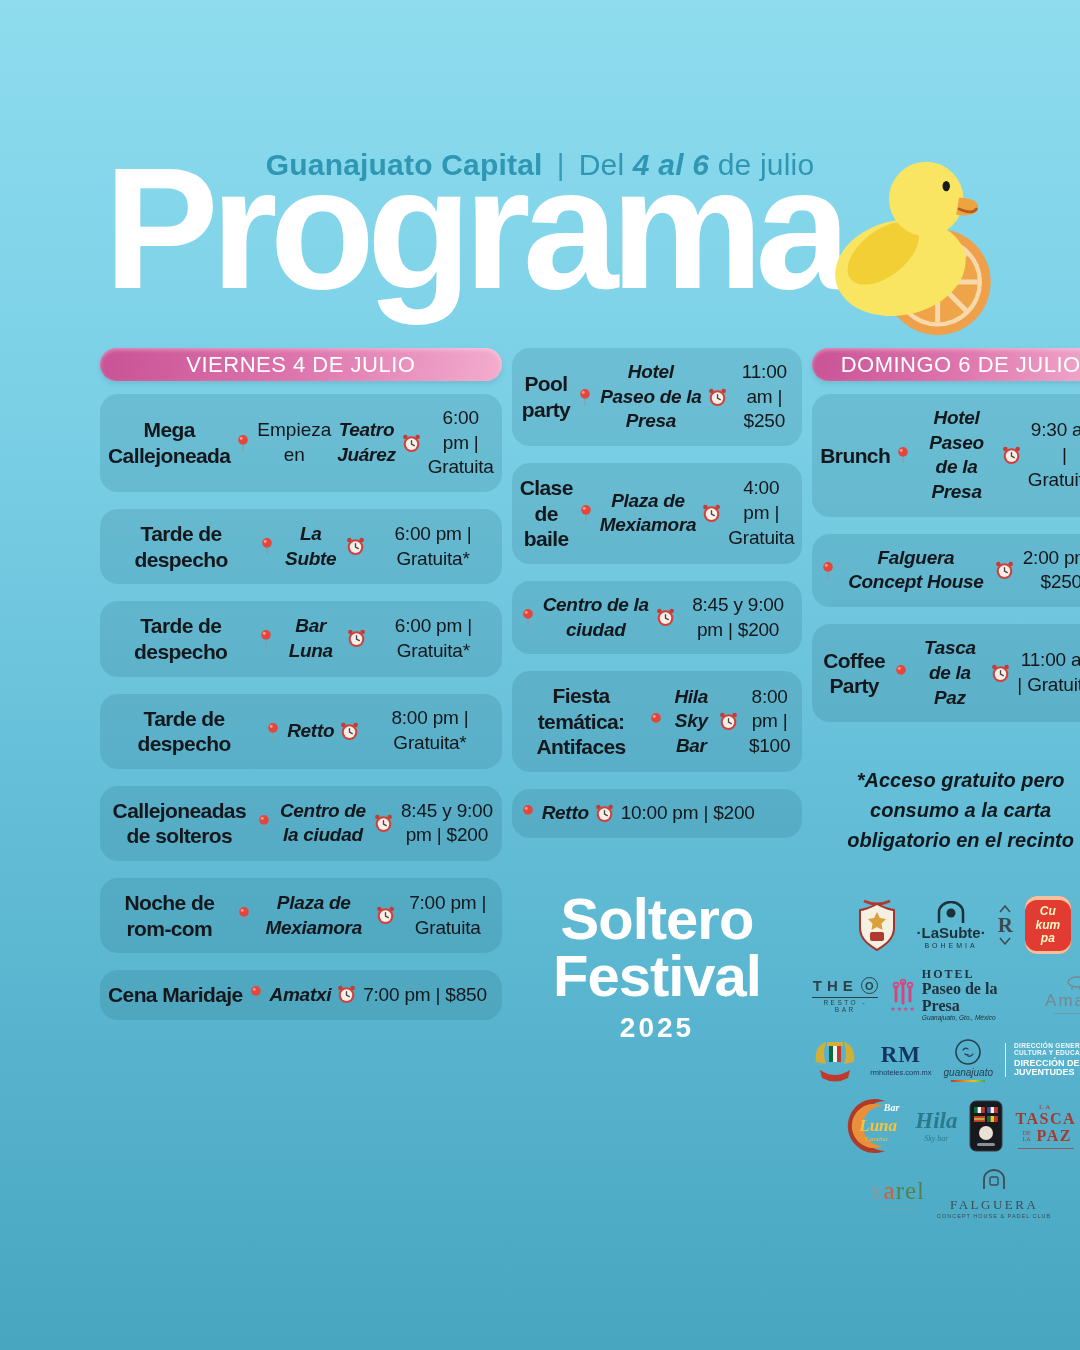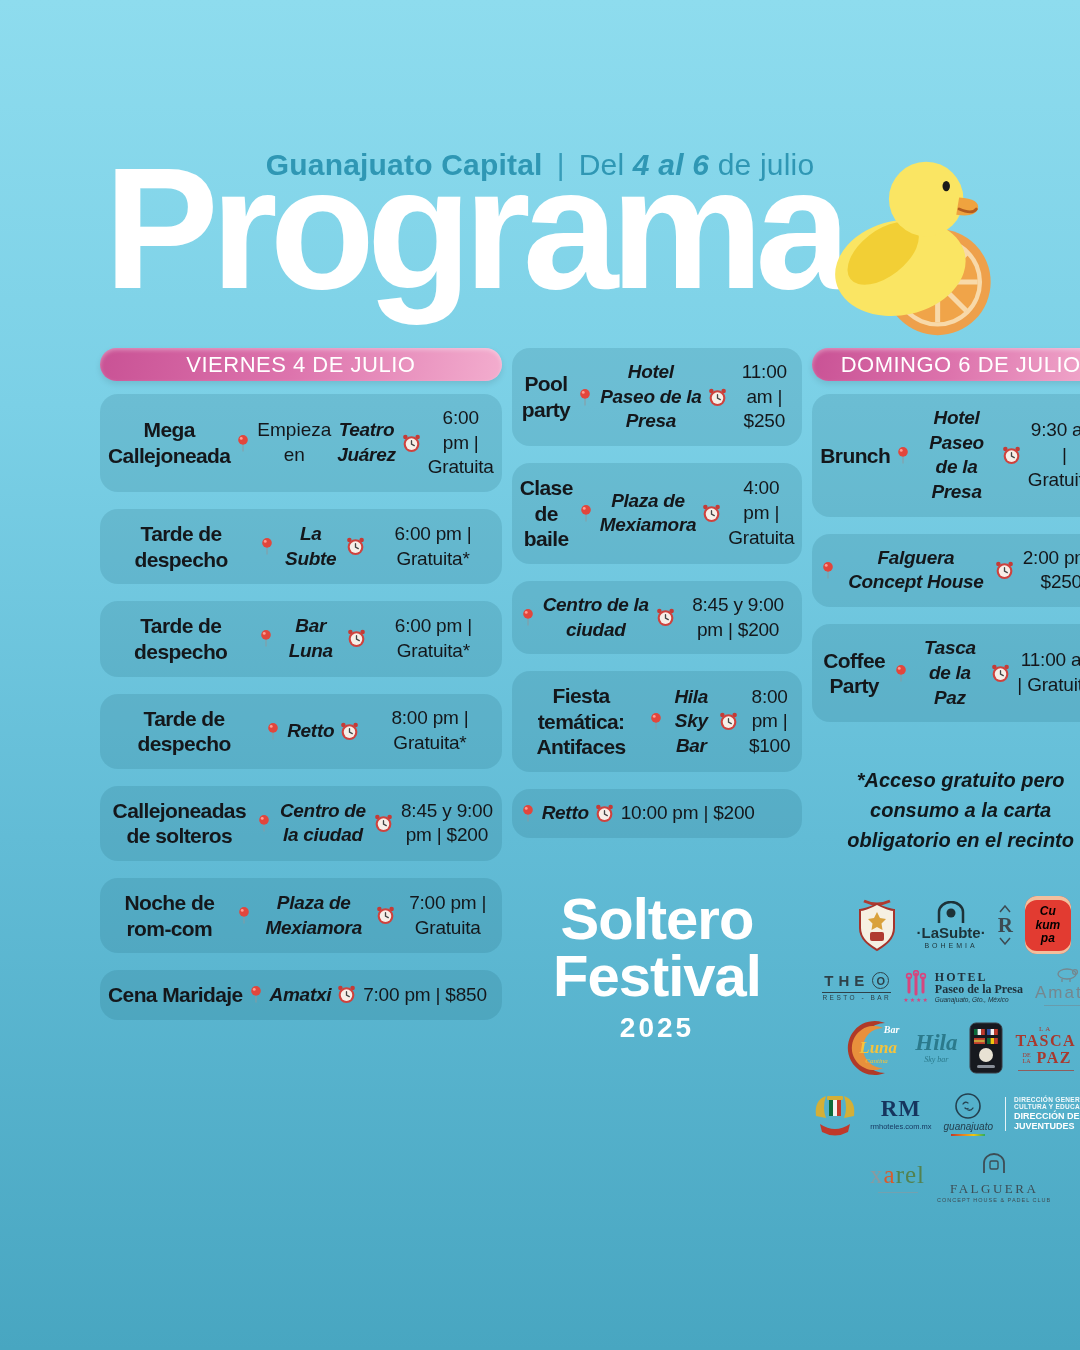--- a/index.html
+++ b/index.html
@@ -46,34 +46,34 @@
   
   .sponsors { margin-top:24px; display:flex; flex-direction:column; gap:14px; align-items:center; }
   .srow { display:flex; align-items:center; justify-content:center; gap:12px; }
   .logo { display:flex; flex-direction:column; align-items:center; justify-content:center;
     text-align:center; line-height:1.05; }
   .logo-lasubte { color:#1d3238; }
   .lasubte-name { font-weight:700; font-size:15px; margin-top:2px; }
   .lasubte-sub { font-size:7px; letter-spacing:3px; margin-top:2px; }
   .logo-retto { color:#3d4a52; gap:1px; }
   .retto-r { font-family:"Liberation Serif", serif; font-size:21px; font-weight:700; }
-  .logo-cukumpa { width:46px; height:58px; background:#e23b31; border-radius:12px; color:#000000;
+  .logo-cukumpa { width:46px; height:58px; background:#e23b31; border-radius:12px; color:#fef9c3;
     font-weight:700; font-style:italic; font-size:12px; line-height:1.1;
     box-shadow:inset 0 4px 0 rgba(246,215,176,.85), inset 0 -3px 0 rgba(246,215,176,.85); }
   .logo-theo { color:#2e4149; }
   .theo-row { display:flex; align-items:center; font-size:15px; font-weight:600; letter-spacing:5px; }
   .theo-o { border:1px solid #2e4149; border-radius:50%; width:17px; height:17px; line-height:16px;
     font-size:11px; letter-spacing:0; text-align:center; margin-left:3px; }
   .theo-sub { font-size:6.5px; letter-spacing:2.5px; margin-top:3px; border-top:1px solid #2e4149; padding-top:2px; }
   .hotel-row { display:flex; align-items:center; gap:6px; }
   .hotel-iconwrap { display:flex; flex-direction:column; align-items:center; gap:1px; }
   .hotel-stars { font-size:6px; color:#d6467e; letter-spacing:1px; }
   .hotel-text { text-align:left; color:#20323c; }
   .hotel-top { font-size:12px; font-weight:700; letter-spacing:2px; font-family:"Liberation Serif", serif; }
-  .hotel-name { font-size:12px; font-weight:700; font-family:"Liberation Serif", serif; }
+  .hotel-name { font-size:16px; font-weight:700; font-family:"Liberation Serif", serif; }
   .hotel-sub { font-size:6.5px; font-style:italic; margin-top:1px; }
   .logo-amatxi { color:#75878f; }
   .amatxi-name { font-size:17px; letter-spacing:2px; font-weight:400; margin-top:2px; }
   .amatxi-sub-line { width:46px; border-bottom:1px solid rgba(117,135,143,.55); margin-top:3px; }
   .logo-barluna { position:relative; width:58px; height:56px; }
   .barluna-bar { position:absolute; top:5px; right:4px; color:#fff; font-family:"Liberation Serif", serif;
     font-style:italic; font-size:10px; font-weight:700; }
   .barluna-luna { position:absolute; top:19px; left:14px; color:#f5c33c; font-family:"Liberation Serif", serif;
     font-style:italic; font-size:17px; font-weight:700; }
   .barluna-cantina { position:absolute; top:38px; left:20px; color:#f5c33c; font-family:"Liberation Serif", serif;
@@ -550,20 +550,50 @@
                 <ellipse cx="12" cy="6" rx="9" ry="5" fill="none" stroke="#75878f" stroke-width="1.3"></ellipse>
                 <circle cx="20" cy="4" r="2.4" fill="none" stroke="#75878f" stroke-width="1.3"></circle>
                 <path d="M7 11 v3 M15 11 v3" stroke="#75878f" stroke-width="1.3"></path>
               </svg>
             <div class="amatxi-name">Amatxi</div>
             <div class="amatxi-sub-line"></div>
           </div>
         </div>
 
         <div class="srow">
+          <div class="logo">
+            <svg width="46" height="48" viewBox="0 0 46 48">
+              <path d="M4 26 Q2 10 14 6 Q10 18 14 28 Z" fill="#d4af37"></path>
+              <path d="M42 26 Q44 10 32 6 Q36 18 32 28 Z" fill="#d4af37"></path>
+              <rect x="17" y="10" width="4" height="16" fill="#0b6b3a"></rect>
+                <rect x="21" y="10" width="4" height="16" fill="#f2f2f2"></rect>
+                <rect x="25" y="10" width="4" height="16" fill="#c0392b"></rect>
+              <rect x="15" y="6" width="16" height="4" rx="1" fill="#d4af37"></rect>
+              <path d="M8 34 q15 10 30 0 l-2 8 q-13 7 -26 0 Z" fill="#c0392b"></path>
+            </svg>
+          </div>
+          <div class="logo logo-rm">
+            <div class="rm-name">RM</div>
+            <div class="rm-sub">rmhoteles.com.mx</div>
+          </div>
+          <div class="logo logo-gto">
+            <svg width="28" height="28" viewBox="0 0 28 28">
+                <circle cx="14" cy="14" r="12" fill="none" stroke="#24404f" stroke-width="1.6"></circle>
+                <path d="M9 12 q2 -3 5 -1 M14 18 q3 1 5 -2 M11 16 q1.5 1.5 3 .5" stroke="#24404f" stroke-width="1.3" fill="none" stroke-linecap="round"></path>
+              </svg>
+            <div class="gto-name">guanajuato</div>
+            <div class="gto-bar"></div>
+          </div>
+          <div class="logo logo-juv">
+            <div class="juv-top">DIRECCIÓN GENERAL DE CULTURA Y EDUCACIÓN</div>
+            <div class="juv-name">DIRECCIÓN DE JUVENTUDES</div>
+          </div>
+        </div>
+
+        <div class="srow">
           <div class="logo logo-barluna">
             <svg width="58" height="56" viewBox="0 0 58 56">
               <path d="M40 3 A27 27 0 1 0 40 53 A21 21 0 1 1 40 3 Z" fill="#b03a28"></path>
               <path d="M38 8 A22 22 0 1 0 38 48 A17 17 0 1 1 38 8 Z" fill="#e8903c"></path>
             </svg>
             <span class="barluna-bar">Bar</span>
             <span class="barluna-luna">Luna</span>
             <span class="barluna-cantina">Cantina</span>
           </div>
           <div class="logo logo-hila">
@@ -596,50 +626,20 @@
             <div class="tasca-l2">TASCA</div>
             <div class="tasca-row">
               <span class="tasca-l3">DE LA</span>
               <span class="tasca-l4">PAZ</span>
             </div>
             <div class="tasca-sub-line"></div>
           </div>
         </div>
 
         <div class="srow">
-          <div class="logo">
-            <svg width="46" height="48" viewBox="0 0 46 48">
-              <path d="M4 26 Q2 10 14 6 Q10 18 14 28 Z" fill="#d4af37"></path>
-              <path d="M42 26 Q44 10 32 6 Q36 18 32 28 Z" fill="#d4af37"></path>
-              <rect x="17" y="10" width="4" height="16" fill="#0b6b3a"></rect>
-                <rect x="21" y="10" width="4" height="16" fill="#f2f2f2"></rect>
-                <rect x="25" y="10" width="4" height="16" fill="#c0392b"></rect>
-              <rect x="15" y="6" width="16" height="4" rx="1" fill="#d4af37"></rect>
-              <path d="M8 34 q15 10 30 0 l-2 8 q-13 7 -26 0 Z" fill="#c0392b"></path>
-            </svg>
-          </div>
-          <div class="logo logo-rm">
-            <div class="rm-name">RM</div>
-            <div class="rm-sub">rmhoteles.com.mx</div>
-          </div>
-          <div class="logo logo-gto">
-            <svg width="28" height="28" viewBox="0 0 28 28">
-                <circle cx="14" cy="14" r="12" fill="none" stroke="#24404f" stroke-width="1.6"></circle>
-                <path d="M9 12 q2 -3 5 -1 M14 18 q3 1 5 -2 M11 16 q1.5 1.5 3 .5" stroke="#24404f" stroke-width="1.3" fill="none" stroke-linecap="round"></path>
-              </svg>
-            <div class="gto-name">guanajuato</div>
-            <div class="gto-bar"></div>
-          </div>
-          <div class="logo logo-juv">
-            <div class="juv-top">DIRECCIÓN GENERAL DE CULTURA Y EDUCACIÓN</div>
-            <div class="juv-name">DIRECCIÓN DE JUVENTUDES</div>
-          </div>
-        </div>
-
-        <div class="srow">
           <div class="logo logo-xarel">
             <div class="xarel-name">
               <span class="xarel-x">x</span><span class="xarel-a">a</span><span class="xarel-rel">rel</span>
             </div>
             <div class="xarel-sub-line"></div>
           </div>
           <div class="logo logo-falguera">
             <svg width="26" height="22" viewBox="0 0 26 22">
                 <path d="M3 21 V11 A10 9 0 0 1 23 11 V21" fill="none" stroke="#3d4d55" stroke-width="1.8"></path>
                 <rect x="9" y="9" width="8" height="8" rx="1.5" fill="none" stroke="#3d4d55" stroke-width="1.4"></rect>

